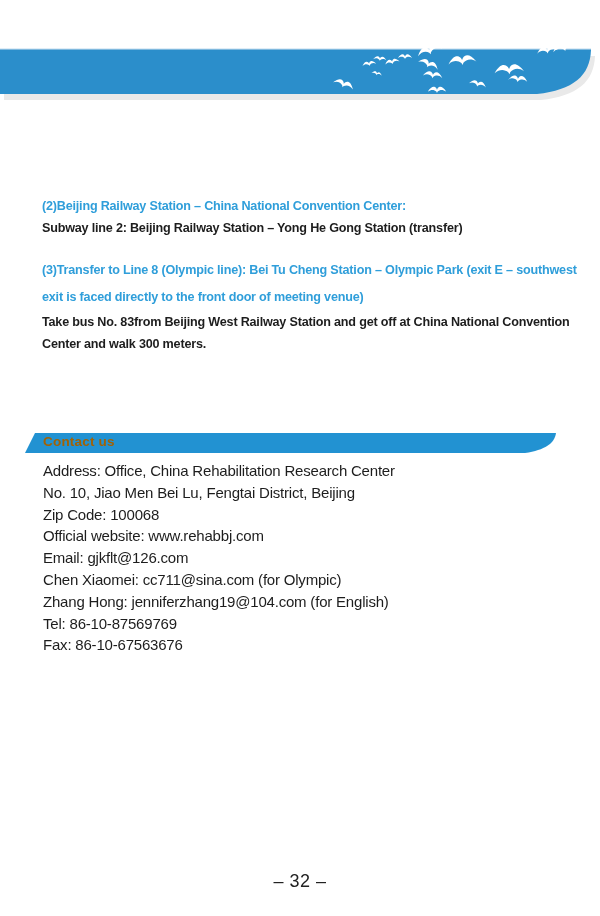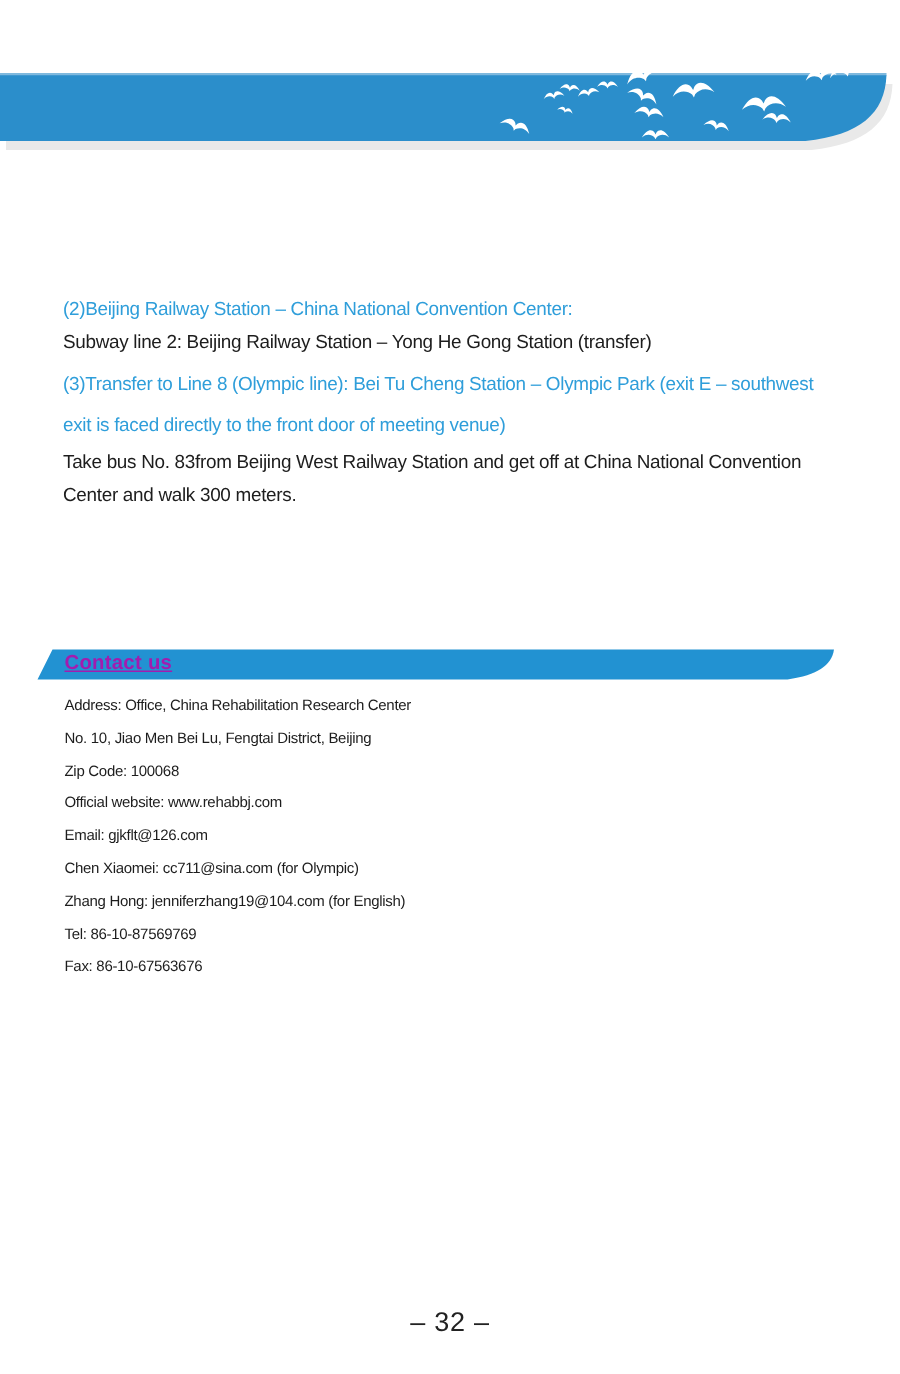--- a/index.html
+++ b/index.html
@@ -22,37 +22,38 @@
     font-family:"Liberation Sans", sans-serif;
     color:var(--body-text);
   }
   .header-svg{position:absolute;left:0;top:0;width:600px;height:110px;display:block;}
   .bird{fill:var(--bird-white);}
 
   .transport{
     position:absolute;left:42px;top:195px;right:0;
     font-size:12.6px;letter-spacing:-0.2px;
     white-space:nowrap;
+    font-weight:bold;
   }
   .t-line{line-height:22px;}
   .blue{color:var(--heading-blue);}
-  .sec3{margin-top:4px;}
+  .sec3{margin-top:18px;}
   .sec3 .t-line{line-height:27px;}
   .sec4-head{margin-top:4px;}
 
   .contact-banner{position:absolute;left:0;top:430px;width:600px;height:26px;}
   .contact-banner svg{position:absolute;left:0;top:0;width:600px;height:26px;display:block;}
   .contact-label{
     position:absolute;left:43px;top:4px;
-    font-size:13.5px;font-weight:bold;color:#a21caf;letter-spacing:0.2px;text-decoration:underline;
+    font-size:13.5px;font-weight:bold;color:#a16207;letter-spacing:0.2px;
   }
 
   .contact-list{
     position:absolute;left:43px;top:460px;right:0;
-    font-size:10px;letter-spacing:-0.2px;line-height:21.8px;
+    font-size:15px;letter-spacing:-0.2px;line-height:21.8px;
     white-space:nowrap;
   }
 
   .footer{
     position:absolute;left:0;top:871px;width:600px;
     text-align:center;font-size:18px;color:var(--footer-text);
     letter-spacing:0.5px;
   }
 </style>
 </head>

